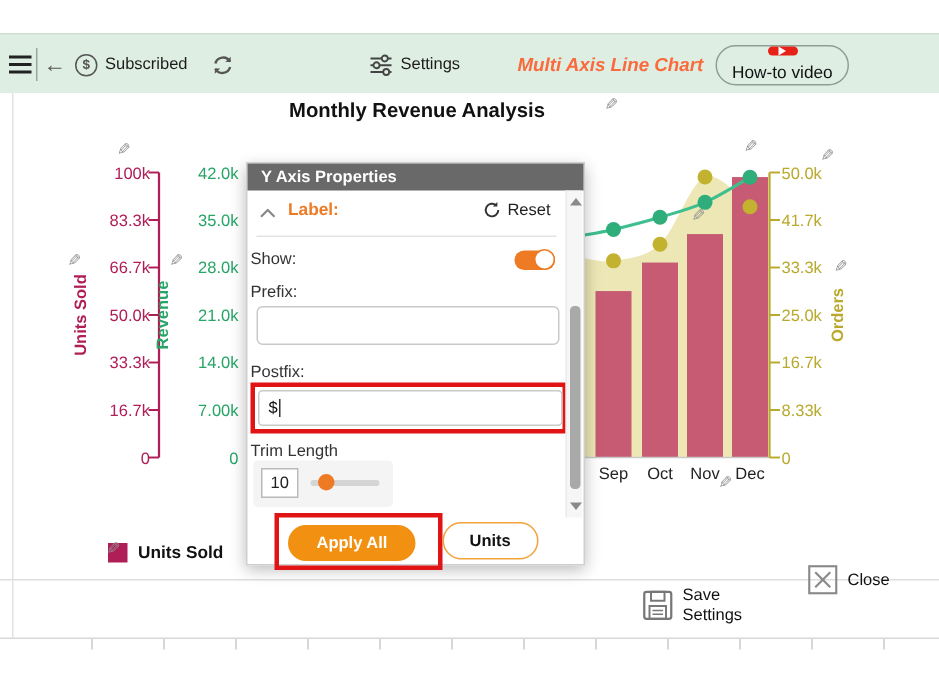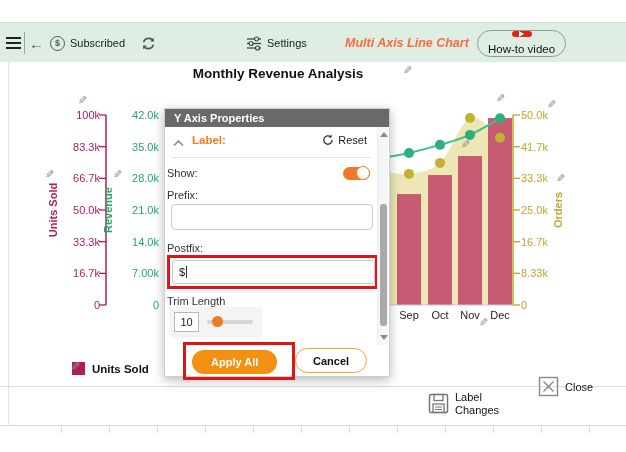--- a/index.html
+++ b/index.html
@@ -279,39 +279,39 @@
     <div class="trim-group">
       <span class="numbox">10</span>
       <span class="slider-track">
         <span class="slider-thumb"></span>
       </span>
     </div>
 
     <div class="red-box-apply">
       <button class="btn-apply">Apply All</button>
     </div>
-    <button class="btn-cancel">Cancel</button>
+    <button class="btn-cancel">Units</button>
 
     <div class="dlg-scrollbar">
       <span class="sb-arrow sb-up"></span>
       <span class="sb-thumb"></span>
       <span class="sb-arrow sb-down"></span>
     </div>
   </div>
 
   <div class="footer-line"></div>
   <div class="foot-item save-item">
     <svg width="21" height="21" viewBox="0 0 21 21">
       <rect x="1.5" y="1.5" width="18" height="18" rx="1.5" fill="none" stroke="#777" stroke-width="1.5"></rect>
       <rect x="6" y="1.5" width="9" height="6" fill="none" stroke="#777" stroke-width="1.3"></rect>
       <rect x="5" y="11" width="11" height="8.5" fill="none" stroke="#777" stroke-width="1.3"></rect>
       <line x1="7" y1="14" x2="14" y2="14" stroke="#777" stroke-width="1"></line>
       <line x1="7" y1="16.5" x2="14" y2="16.5" stroke="#777" stroke-width="1"></line>
     </svg>
-    <span class="foot-two-line">Label Changes</span>
+    <span class="foot-two-line">Save Settings</span>
   </div>
   <div class="foot-item close-item">
     <svg width="21" height="21" viewBox="0 0 21 21">
       <rect x="1.5" y="1.5" width="18" height="18" fill="none" stroke="#888" stroke-width="1.4"></rect>
       <line x1="5.5" y1="5.5" x2="15.5" y2="15.5" stroke="#888" stroke-width="1.4"></line>
       <line x1="15.5" y1="5.5" x2="5.5" y2="15.5" stroke="#888" stroke-width="1.4"></line>
     </svg>
     <span>Close</span>
   </div>
 

